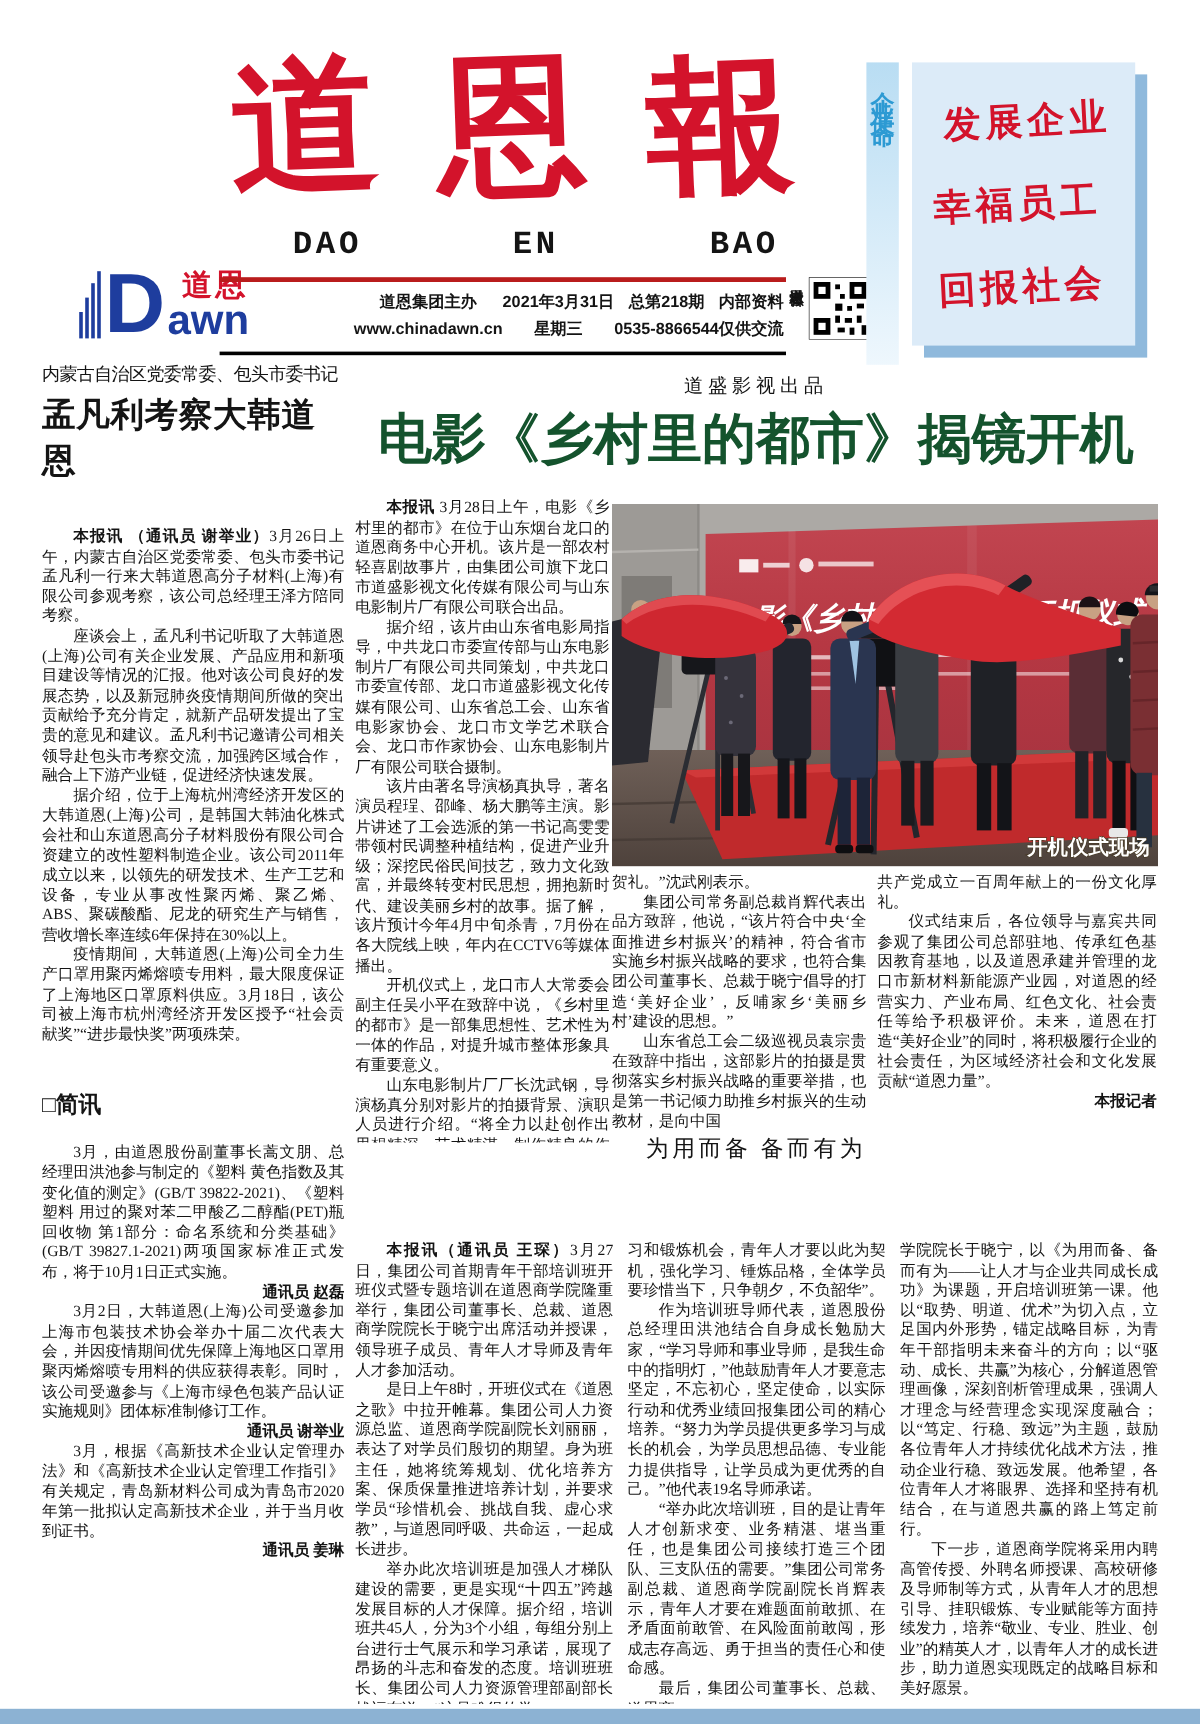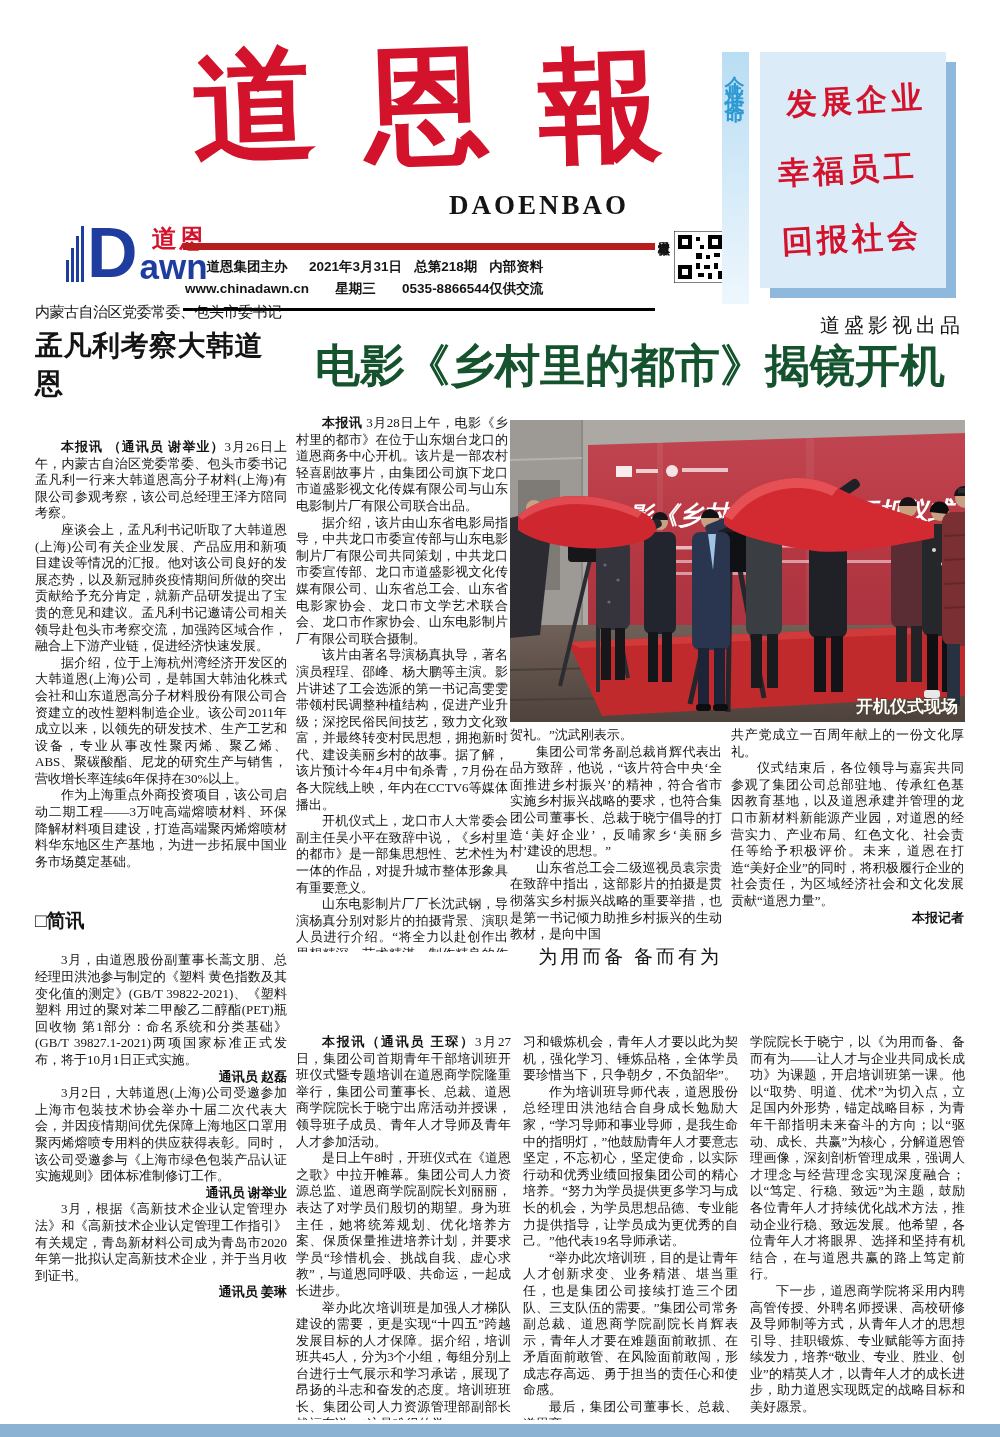--- a/index.html
+++ b/index.html
@@ -4,36 +4,36 @@
 <style>
   html,body{margin:0;padding:0;background:#e9e9e9;}
   .page{position:relative;width:1000px;height:1437px;margin:0 auto;background:#ffffff;
         font-family:"Liberation Serif","DejaVu Serif",serif;color:#141414;overflow:hidden;}
 
   
   .masthead-title{position:absolute;left:192px;top:34px;width:470px;display:flex;
         justify-content:space-between;color:#d3132b;font-weight:bold;
         font-family:"DejaVu Serif","Liberation Serif",serif;}
   .masthead-title span{font-size:124px;line-height:1.15;transform:rotate(-2deg);}
-  .masthead-pinyin{position:absolute;left:224px;top:190px;width:405px;display:flex;
-        justify-content:flex-end;font-size:27px;font-weight:bold;letter-spacing:3px;}
+  .masthead-pinyin{position:absolute;left:244px;top:190px;width:405px;display:flex;
+        justify-content:space-between;font-size:27px;font-weight:bold;letter-spacing:3px;font-family:Liberation Mono, monospace;}
   .dawn-logo{position:absolute;left:66px;top:224px;display:flex;align-items:flex-end;height:58px;}
   .logo-bars{display:flex;align-items:flex-end;gap:2px;margin-right:3px;}
   .logo-bars i{display:block;width:3px;background:#1e3d9e;}
   .logo-d{font-family:"Liberation Sans","DejaVu Sans",sans-serif;font-weight:bold;
         font-size:70px;line-height:0.82;color:#1e3d9e;}
   .logo-stack{display:flex;flex-direction:column;align-items:flex-end;margin-left:2px;}
   .logo-zh{color:#d3132b;font-weight:bold;font-size:25px;letter-spacing:3px;line-height:1;}
   .logo-awn{color:#1e3d9e;font-weight:bold;font-size:35px;line-height:0.9;
         font-family:"Liberation Sans","DejaVu Sans",sans-serif;}
 
   .info-bar{position:absolute;left:183px;top:231px;width:472px;box-sizing:border-box;
-        border-top:7px solid #b91c1c;border-bottom:3px solid #000;padding:6px 2px 7px;
-        display:flex;justify-content:flex-start;
-        font-family:"Liberation Sans","DejaVu Sans",sans-serif;font-weight:bold;font-size:13.5px;margin-top:12px;}
+        border-top:4px solid #b91c1c;border-bottom:3px solid #000;padding:6px 2px 7px;
+        display:flex;justify-content:flex-end;
+        font-family:"Liberation Sans","DejaVu Sans",sans-serif;font-weight:bold;font-size:13.5px;}
   .info-group{text-align:center;line-height:1.65;}
 
   .qr-block{position:absolute;left:658px;top:231px;display:flex;gap:4px;}
   .qr-label{writing-mode:vertical-rl;font-size:12px;font-weight:bold;letter-spacing:1px;line-height:1;}
   .qr{width:52px;height:52px;}
 
   .mission-strip{position:absolute;left:722px;top:52px;width:27px;height:252px;
         background:linear-gradient(#b9ddf3,#eef7fd);display:flex;justify-content:center;}
   .mission-label{writing-mode:vertical-rl;font-size:20px;font-weight:bold;color:#2d9ad3;
         letter-spacing:9px;padding-top:8px;}
@@ -55,22 +55,22 @@
   .article-visit{position:absolute;left:35px;top:303px;width:252px;}
   .kicker-left{font-size:15px;letter-spacing:-0.5px;white-space:nowrap;}
   .headline-left{font-size:28px;font-weight:bold;letter-spacing:0.5px;margin-top:5px;
         font-family:"Liberation Sans","DejaVu Sans",sans-serif;}
   .visit-body{margin-top:36px;}
 
   .briefs{margin-top:38px;}
   .briefs-title{font-size:19px;font-weight:bold;margin-bottom:18px;
         font-family:Liberation Sans, sans-serif;}
 
-  .movie-kicker{position:absolute;left:296px;top:312px;width:668px;text-align:right;
-        font-size:20px;letter-spacing:4px;}
+  .movie-kicker{position:absolute;left:296px;top:312px;width:668px;text-align:center;
+        font-size:16px;letter-spacing:4px;}
   .movie-headline{position:absolute;left:296px;top:336px;width:668px;text-align:center;
         font-size:45px;font-weight:bold;color:#14532d;letter-spacing:0;
         font-family:"Liberation Sans","DejaVu Sans",sans-serif;}
   .movie-col1{position:absolute;left:296px;top:415px;width:212px;height:537px;overflow:hidden;}
   .photo{position:absolute;left:510px;top:420px;width:455px;height:302px;}
   .movie-col2{position:absolute;left:510px;top:727px;width:212px;height:225px;overflow:hidden;}
   .movie-col3{position:absolute;left:731px;top:727px;width:233px;height:225px;overflow:hidden;}
 
   .training-kicker{position:absolute;left:296px;top:944px;width:668px;text-align:center;
         font-size:19px;letter-spacing:3px;}
@@ -164,21 +164,21 @@
     <span class="mission-line">回报社会</span>
   </div>
 
   <div class="article-visit">
     <div class="kicker-left">内蒙古自治区党委常委、包头市委书记</div>
     <div class="headline-left">孟凡利考察大韩道恩</div>
     <div class="visit-body">
         <p class="para"><b>本报讯 （通讯员 谢举业）</b>3月26日上午，内蒙古自治区党委常委、包头市委书记孟凡利一行来大韩道恩高分子材料(上海)有限公司参观考察，该公司总经理王泽方陪同考察。</p>
         <p class="para">座谈会上，孟凡利书记听取了大韩道恩(上海)公司有关企业发展、产品应用和新项目建设等情况的汇报。他对该公司良好的发展态势，以及新冠肺炎疫情期间所做的突出贡献给予充分肯定，就新产品研发提出了宝贵的意见和建议。孟凡利书记邀请公司相关领导赴包头市考察交流，加强跨区域合作，融合上下游产业链，促进经济快速发展。</p>
         <p class="para">据介绍，位于上海杭州湾经济开发区的大韩道恩(上海)公司，是韩国大韩油化株式会社和山东道恩高分子材料股份有限公司合资建立的改性塑料制造企业。该公司2011年成立以来，以领先的研发技术、生产工艺和设备，专业从事改性聚丙烯、聚乙烯、ABS、聚碳酸酯、尼龙的研究生产与销售，营收增长率连续6年保持在30%以上。</p>
-        <p class="para">作为上海重点外商投资项目，该公司启动二期工程——3万吨高端熔喷材料、环保降解材料项目建设，打造高端聚丙烯熔喷材料华东地区生产基地，为进一步拓展中国业务市场奠定基础。</p>
+        <p class="para">疫情期间，大韩道恩(上海)公司全力生产口罩用聚丙烯熔喷专用料，最大限度保证了上海地区口罩原料供应。3月18日，该公司被上海市杭州湾经济开发区授予“社会贡献奖”“进步最快奖”两项殊荣。</p>
       </div>
 
     <div class="briefs">
       <div class="briefs-title">□简讯</div>
       <div>
           <p class="para">3月，由道恩股份副董事长蒿文朋、总经理田洪池参与制定的《塑料 黄色指数及其变化值的测定》(GB/T 39822-2021)、《塑料 塑料 用过的聚对苯二甲酸乙二醇酯(PET)瓶回收物 第1部分：命名系统和分类基础》(GB/T 39827.1-2021)两项国家标准正式发布，将于10月1日正式实施。</p>
           <p class="para cont b" style="text-align: right;">通讯员 赵磊</p>
           <p class="para">3月2日，大韩道恩(上海)公司受邀参加上海市包装技术协会举办十届二次代表大会，并因疫情期间优先保障上海地区口罩用聚丙烯熔喷专用料的供应获得表彰。同时，该公司受邀参与《上海市绿色包装产品认证实施规则》团体标准制修订工作。</p>
           <p class="para cont b" style="text-align: right;">通讯员 谢举业</p>
           <p class="para">3月，根据《高新技术企业认定管理办法》和《高新技术企业认定管理工作指引》有关规定，青岛新材料公司成为青岛市2020年第一批拟认定高新技术企业，并于当月收到证书。</p>

